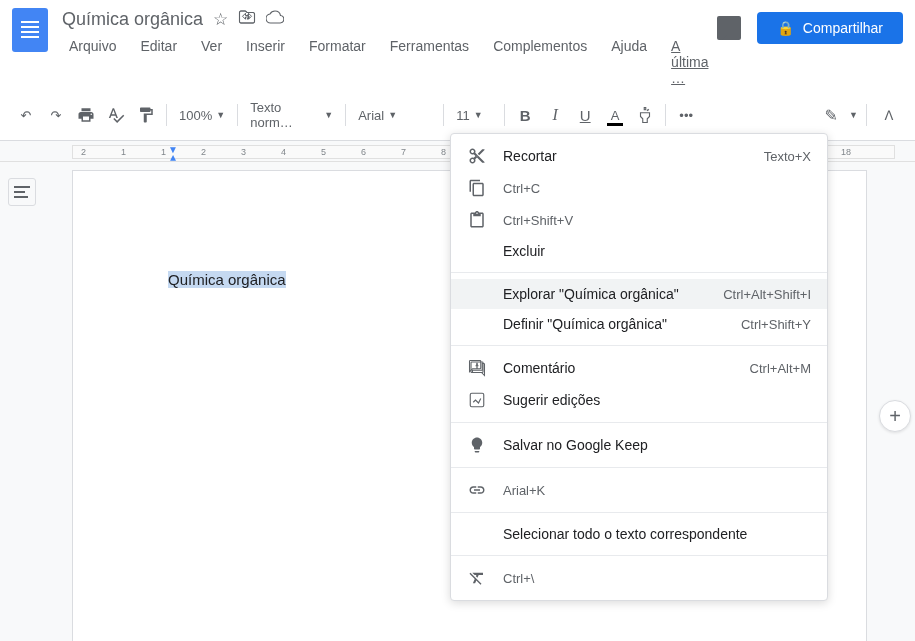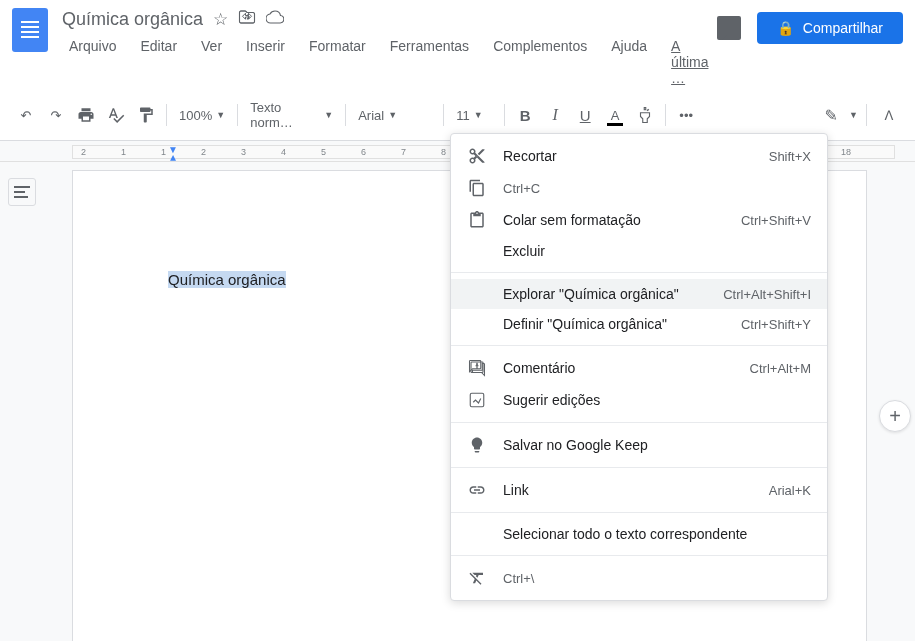--- a/index.html
+++ b/index.html
@@ -216,37 +216,36 @@
 </div>
 
 <div class="context-menu" id="ctx-menu">
     <div class="ctx-item">
       <span class="ctx-icon">
         <svg class="svg-icon" viewBox="0 0 24 24">
           <path d="M9.64 7.64c.23-.5.36-1.05.36-1.64 0-2.21-1.79-4-4-4S2 3.79 2 6s1.79 4 4 4c.59 0 1.14-.13 1.64-.36L10 12l-2.36 2.36C7.14 14.13 6.59 14 6 14c-2.21 0-4 1.79-4 4s1.79 4 4 4 4-1.79 4-4c0-.59-.13-1.14-.36-1.64L12 14l7 7h3v-1L9.64 7.64zM6 8c-1.1 0-2-.89-2-2s.9-2 2-2 2 .89 2 2-.9 2-2 2zm0 12c-1.1 0-2-.89-2-2s.9-2 2-2 2 .89 2 2-.9 2-2 2zm6-7.5c-.28 0-.5-.22-.5-.5s.22-.5.5-.5.5.22.5.5-.22.5-.5.5zM19 3l-6 6 2 2 7-7V3z"></path>
         </svg>
       </span>
       <span class="ctx-label">Recortar</span>
-      <span class="ctx-shortcut">Shift+X</span>
+      <span class="ctx-shortcut">Texto+X</span>
     </div>
     <div class="ctx-item">
       <span class="ctx-icon">
         <svg class="svg-icon" viewBox="0 0 24 24">
           <path d="M16 1H4c-1.1 0-2 .9-2 2v14h2V3h12V1zm3 4H8c-1.1 0-2 .9-2 2v14c0 1.1.9 2 2 2h11c1.1 0 2-.9 2-2V7c0-1.1-.9-2-2-2zm0 16H8V7h11v14z"></path>
         </svg>
       </span>
       <span class="ctx-shortcut">Ctrl+C</span>
     </div>
     <div class="ctx-item">
       <span class="ctx-icon">
         <svg class="svg-icon" viewBox="0 0 24 24">
           <path d="M19 2h-4.18C14.4.84 13.3 0 12 0c-1.3 0-2.4.84-2.82 2H5c-1.1 0-2 .9-2 2v16c0 1.1.9 2 2 2h14c1.1 0 2-.9 2-2V4c0-1.1-.9-2-2-2zm-7 0c.55 0 1 .45 1 1s-.45 1-1 1-1-.45-1-1 .45-1 1-1zm7 18H5V4h2v3h10V4h2v16z"></path>
         </svg>
       </span>
-      <span class="ctx-label">Colar sem formatação</span>
       <span class="ctx-shortcut">Ctrl+Shift+V</span>
     </div>
     <div class="ctx-item">
       <span class="ctx-icon"></span>
       <span class="ctx-label">Excluir</span>
       <span class="ctx-shortcut"></span>
     </div>
     <div class="ctx-sep"></div>
     <div class="ctx-item highlighted">
       <span class="ctx-icon"></span>
@@ -292,21 +291,20 @@
       <span class="ctx-label">Salvar no Google Keep</span>
       <span class="ctx-shortcut"></span>
     </div>
     <div class="ctx-sep"></div>
     <div class="ctx-item">
       <span class="ctx-icon">
         <svg class="svg-icon" viewBox="0 0 24 24">
           <path d="M3.9 12c0-1.71 1.39-3.1 3.1-3.1h4V7H7c-2.76 0-5 2.24-5 5s2.24 5 5 5h4v-1.9H7c-1.71 0-3.1-1.39-3.1-3.1zM8 13h8v-2H8v2zm9-6h-4v1.9h4c1.71 0 3.1 1.39 3.1 3.1s-1.39 3.1-3.1 3.1h-4V17h4c2.76 0 5-2.24 5-5s-2.24-5-5-5z"></path>
         </svg>
       </span>
-      <span class="ctx-label">Link</span>
       <span class="ctx-shortcut">Arial+K</span>
     </div>
     <div class="ctx-sep"></div>
     <div class="ctx-item">
       <span class="ctx-icon"></span>
       <span class="ctx-label">Selecionar todo o texto correspondente</span>
       <span class="ctx-shortcut"></span>
     </div>
     <div class="ctx-sep"></div>
     <div class="ctx-item">

